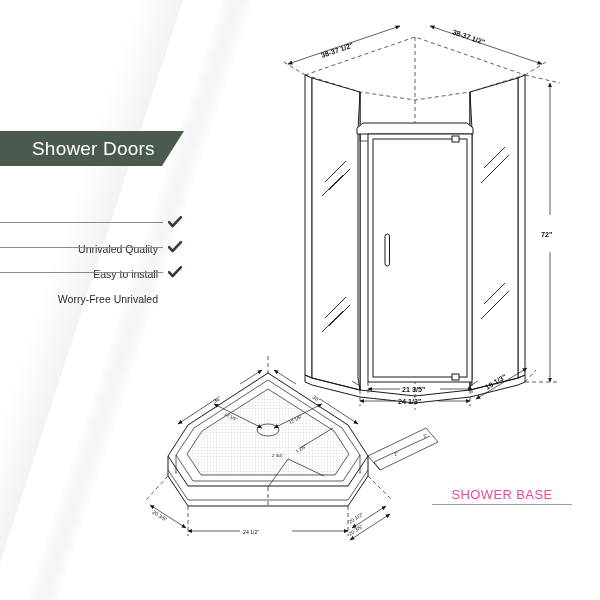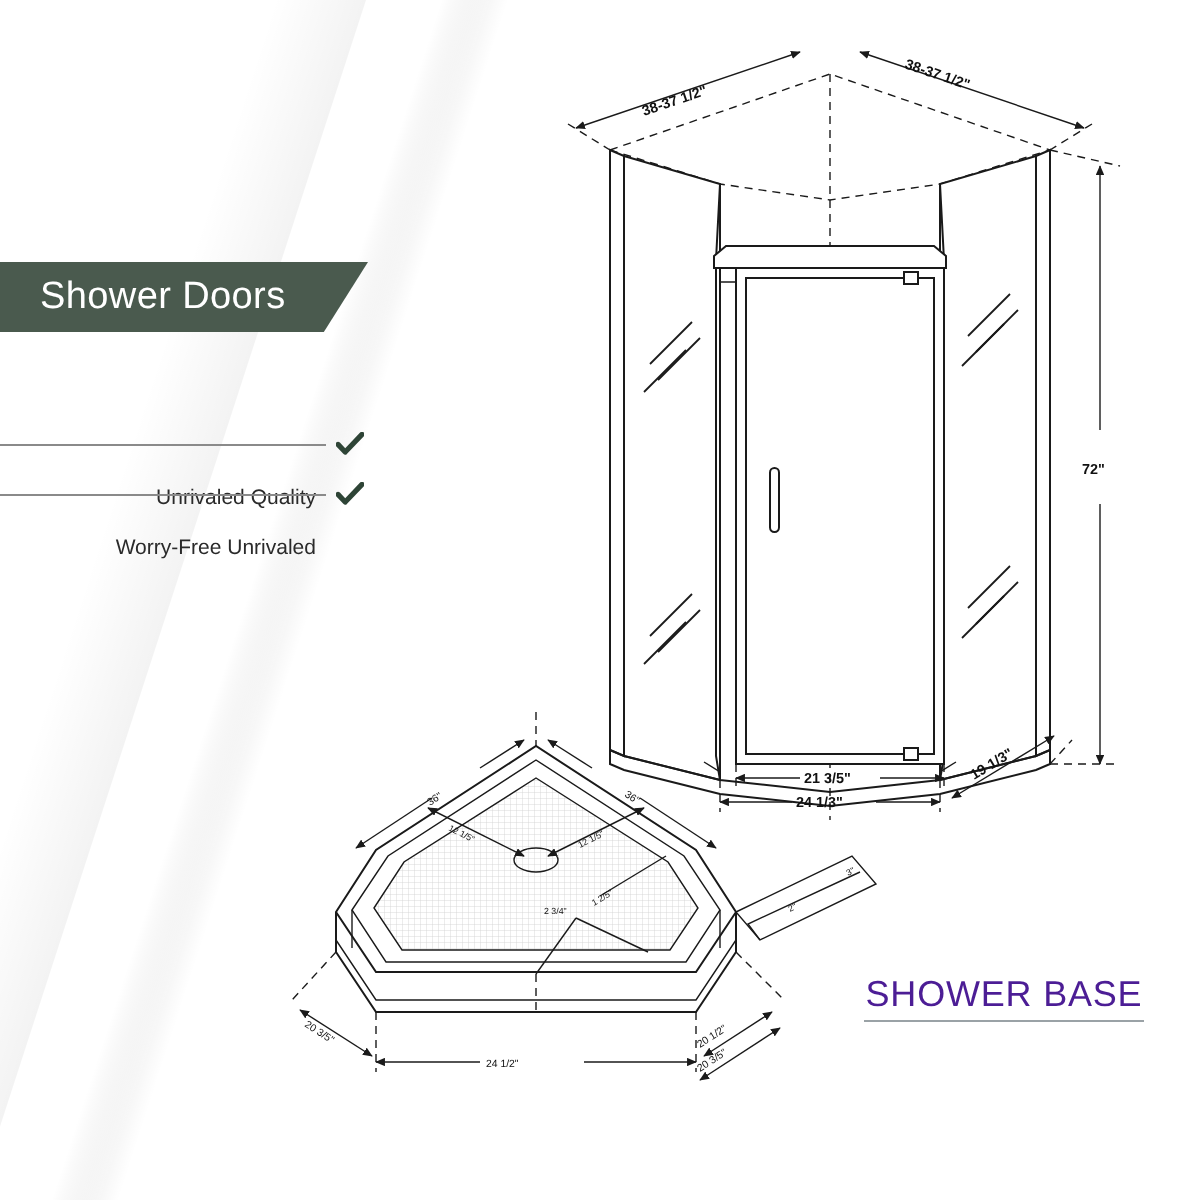--- a/index.html
+++ b/index.html
@@ -46,21 +46,21 @@
     left: 0; top: 131px;
     width: 184px; height: 35px;
     background: #4a5a4e;
     clip-path: polygon(0 0, 100% 0, 88% 100%, 0 100%);
     display: flex; align-items: center;
   }
   .banner-title {
     color: #ffffff;
     font-size: 19px;
     letter-spacing: .2px;
-    padding-left: 20px;
+    padding-left: 32px;
     white-space: nowrap;
   }
 
   
   .features {
     position: absolute;
     left: 0; top: 207px;
     width: 190px;
   }
   .feat {
@@ -115,22 +115,22 @@
   .hatch { fill:url(#grid); stroke:none; }
 
   
   .base-caption {
     position: absolute;
     left: 432px; top: 487px;
     width: 140px;
     text-align: center;
   }
   .base-caption .txt {
-    font-size: 18px;
-    color: #4c1d95;
+    font-size: 13px;
+    color: #ec4899;
     letter-spacing: .4px;
   }
   .base-caption .ul {
     margin-top: 2px;
     border-top: 1.5px solid #9aa2a6;
   }
 </style>
 </head>
 <body>
 
@@ -149,20 +149,29 @@
       <span class="feat-label">Unrivaled Quality</span>
       <span class="feat-rule"></span>
       <span class="feat-check">
         <svg viewBox="0 0 14 12" width="14" height="12">
             <path d="M1 6.2 L4.6 10 L13 1.2" stroke="#2e4436" stroke-width="2.6" fill="none" stroke-linecap="round" stroke-linejoin="round"></path>
           </svg>
       </span>
     </div>
 
 
+    <div class="feat">
+      <span class="feat-label">Easy to install</span>
+      <span class="feat-rule"></span>
+      <span class="feat-check">
+        <svg viewBox="0 0 14 12" width="14" height="12">
+            <path d="M1 6.2 L4.6 10 L13 1.2" stroke="#2e4436" stroke-width="2.6" fill="none" stroke-linecap="round" stroke-linejoin="round"></path>
+          </svg>
+      </span>
+    </div>
 
     <div class="feat">
       <span class="feat-label">Worry-Free Unrivaled</span>
       <span class="feat-rule"></span>
       <span class="feat-check">
         <svg viewBox="0 0 14 12" width="14" height="12">
             <path d="M1 6.2 L4.6 10 L13 1.2" stroke="#2e4436" stroke-width="2.6" fill="none" stroke-linecap="round" stroke-linejoin="round"></path>
           </svg>
       </span>
     </div>

